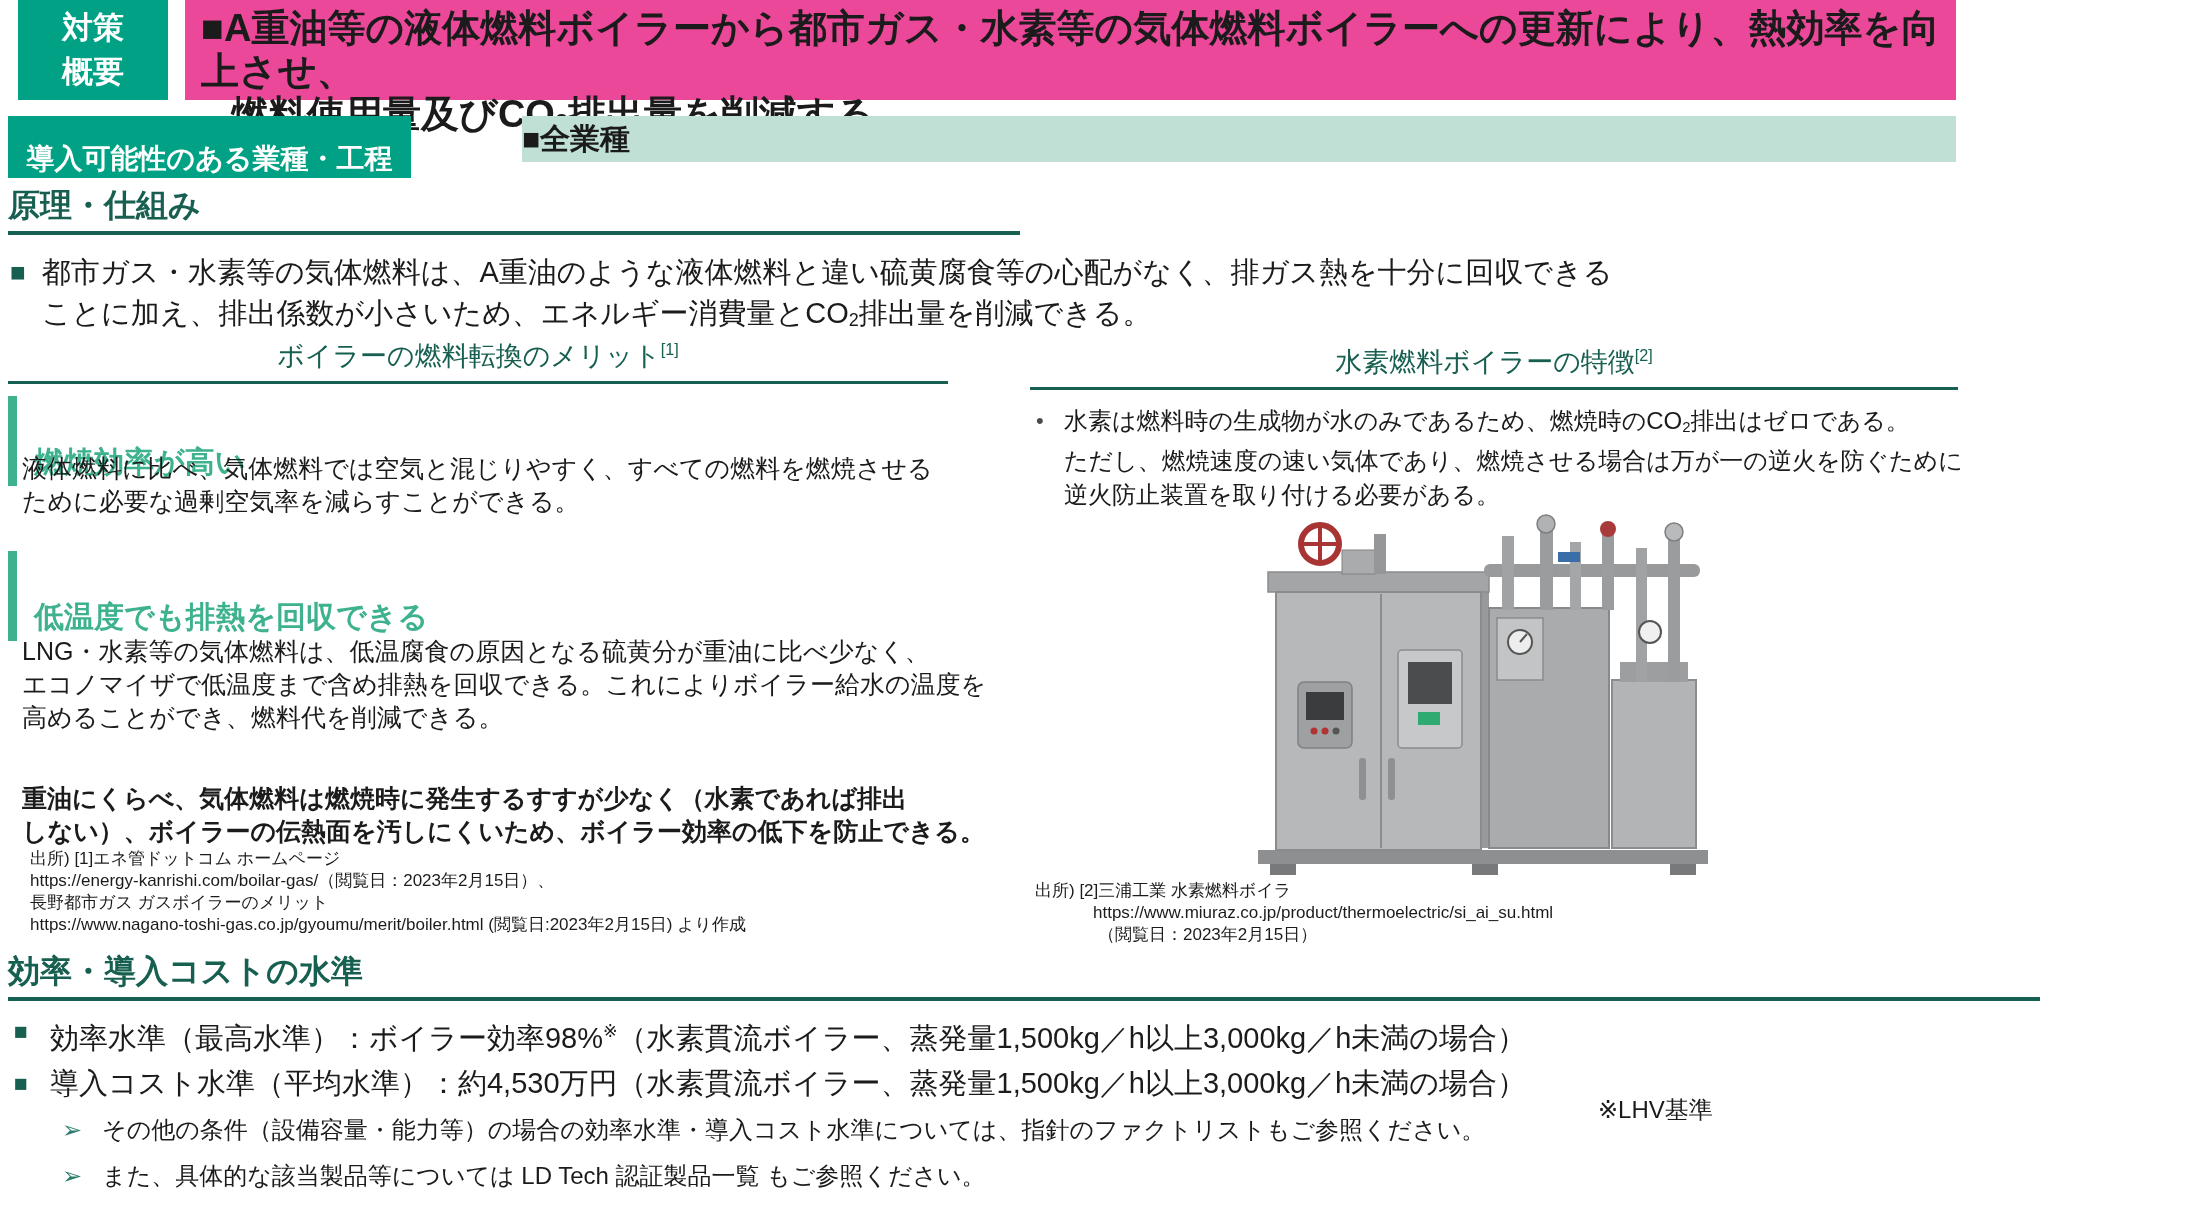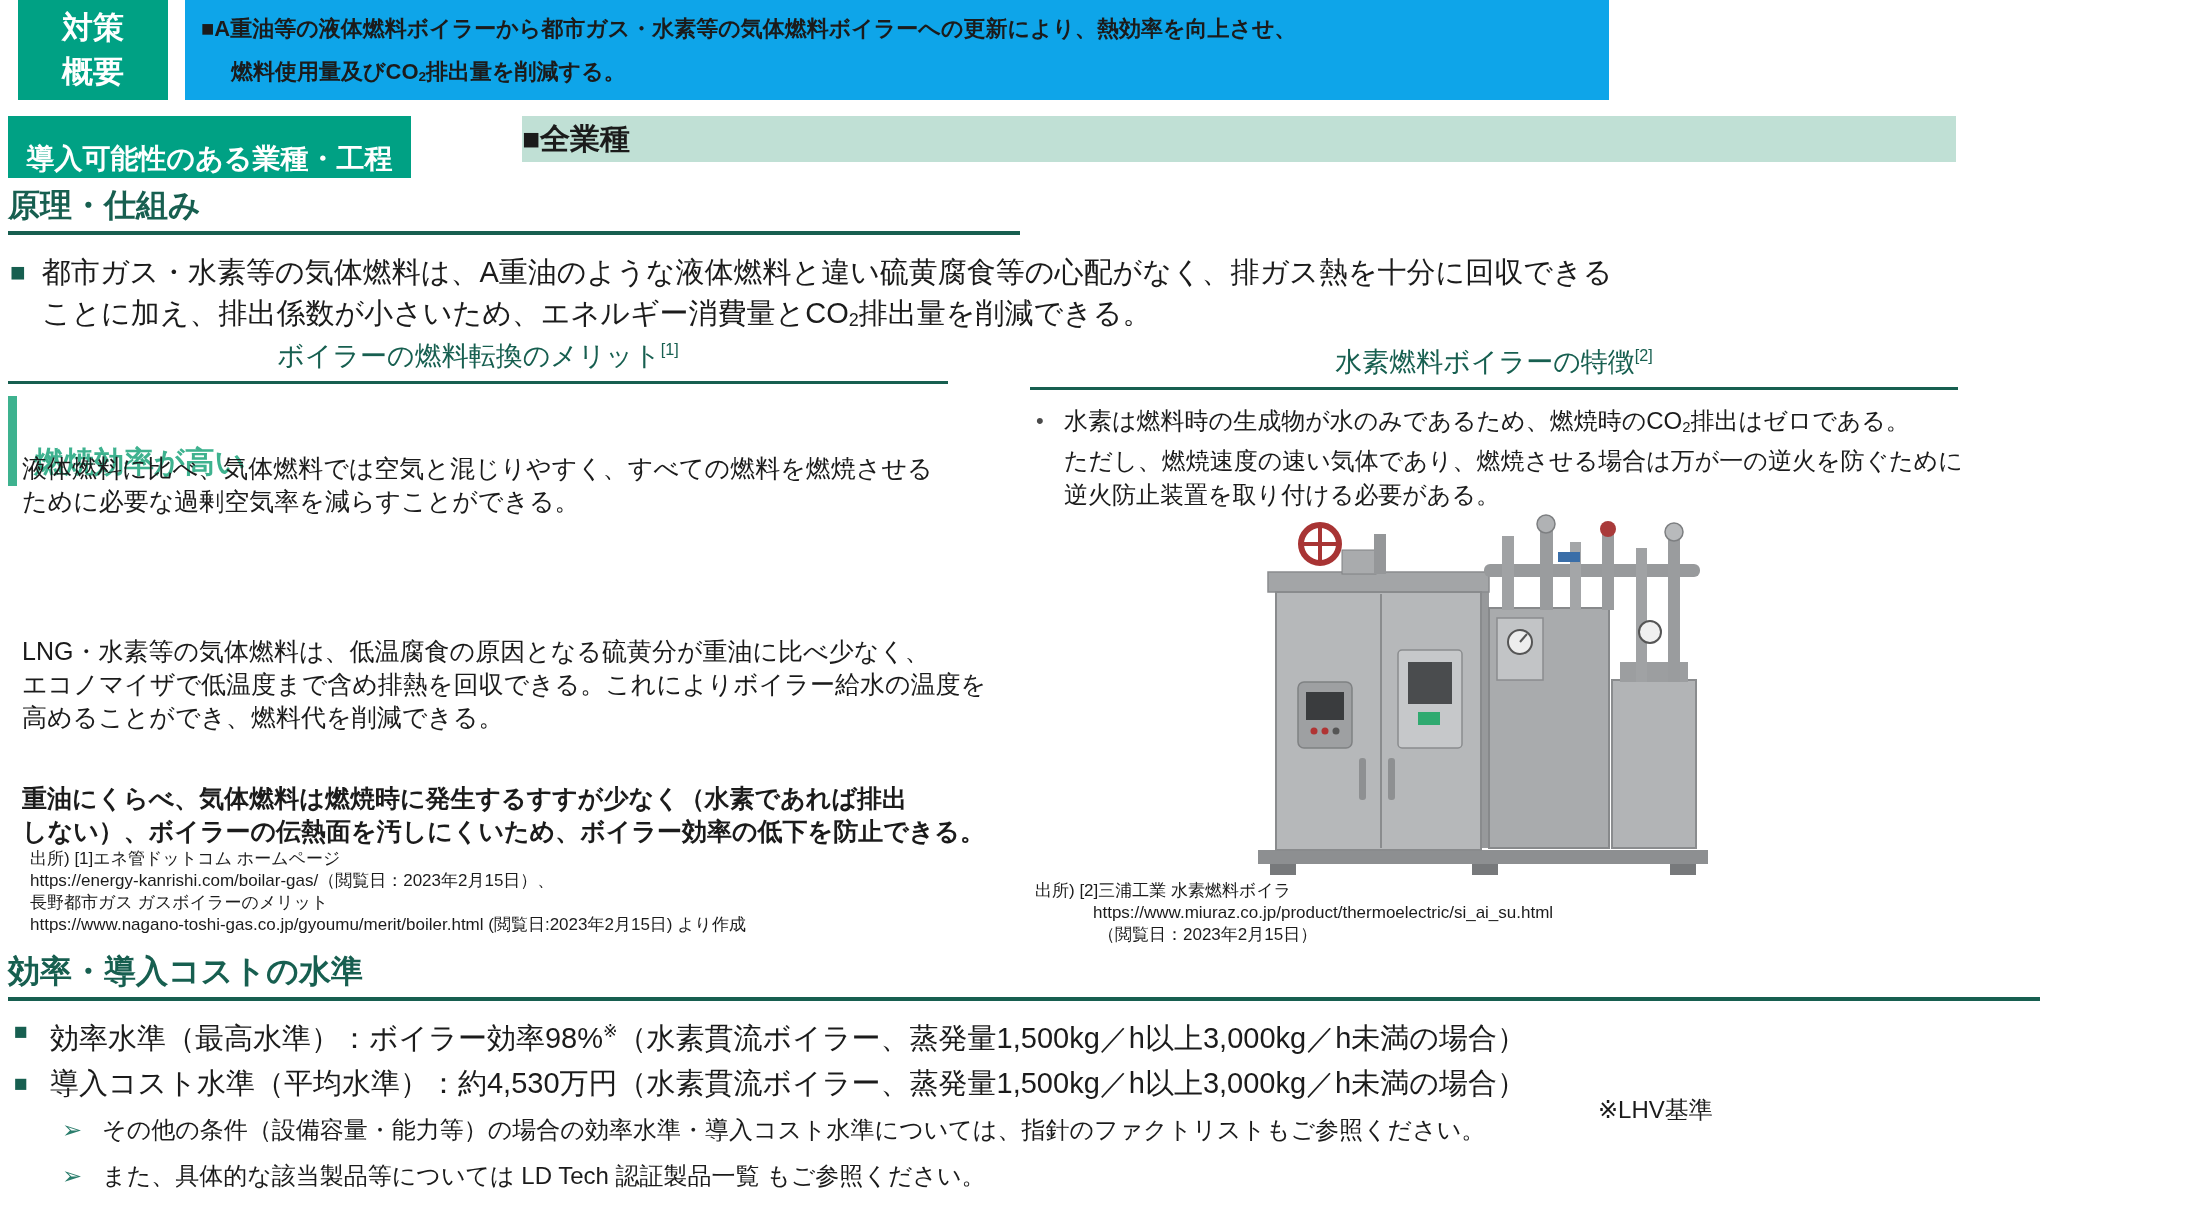--- a/index.html
+++ b/index.html
@@ -4,22 +4,22 @@
 <style>
   html,body{margin:0;padding:0;background:#ffffff;}
   .page{position:relative;width:2200px;height:1206px;background:#ffffff;overflow:hidden;
         font-family:"Liberation Sans","DejaVu Sans",sans-serif;color:#1b1b1b;}
   .abs{position:absolute;}
 
   
   .t-badge{left:18px;top:0;width:150px;height:100px;background:#00a184;color:#ffffff;
            font-weight:bold;font-size:31px;line-height:44px;display:flex;flex-direction:column;
            align-items:center;justify-content:center;}
-  .t-sum{left:185px;top:0;width:1424px;height:100px;background:#0ea5e9;font-weight:bold;
-         font-size:22px;line-height:43px;padding:7px 0 0 16px;box-sizing:border-box;}
+  .t-sum{left:185px;top:0;width:1771px;height:100px;background:#ec4899;font-weight:bold;
+         font-size:38px;line-height:43px;padding:7px 0 0 16px;box-sizing:border-box;}
   .t-sum .l2{padding-left:30px;}
   sub{font-size:0.62em;vertical-align:-0.18em;}
   sup{font-size:0.6em;vertical-align:super;}
 
   
   .ind-badge{left:8px;top:116px;width:403px;height:62px;background:#00a184;color:#ffffff;
              font-weight:bold;font-size:28px;display:flex;align-items:flex-end;justify-content:center;}
   .ind-val{left:522px;top:116px;width:1434px;height:46px;background:#c0e0d5;font-weight:bold;
            font-size:30px;display:flex;align-items:center;box-sizing:border-box;}
 
@@ -89,20 +89,24 @@
   <div class="abs col-head" style="left:1030px;top:344px;width:928px;"><span>水素燃料ボイラーの特徴</span><sup>[2]</sup></div>
   <div class="abs rule" style="left:1030px;top:387px;width:928px;height:3px;"></div>
 
   <div class="abs lsec-head" style="left:8px;top:396px;">
     <div class="gbar"></div>
     <div class="lsec-title">燃焼効率が高い</div>
   </div>
   <div class="abs lsec-body" style="left:22px;top:452px;">液体燃料に比べ、気体燃料では空気と混じりやすく、すべての燃料を燃焼させる
 ために必要な過剰空気率を減らすことができる。</div>
 
+  <div class="abs lsec-head" style="left:8px;top:551px;">
+    <div class="gbar"></div>
+    <div class="lsec-title">低温度でも排熱を回収できる</div>
+  </div>
   <div class="abs lsec-body" style="left:22px;top:607px;margin-top:28px;">LNG・水素等の気体燃料は、低温腐食の原因となる硫黄分が重油に比べ少なく、
 エコノマイザで低温度まで含め排熱を回収できる。これによりボイラー給水の温度を
 高めることができ、燃料代を削減できる。</div>
 
   <div class="abs lsec-body" style="left:22px;top:782px;font-weight:bold;">重油にくらべ、気体燃料は燃焼時に発生するすすが少なく（水素であれば排出
 しない）、ボイラーの伝熱面を汚しにくいため、ボイラー効率の低下を防止できる。</div>
 
   <div class="abs cite" style="left:30px;top:848px;">
     <div>出所) [1]エネ管ドットコム ホームページ</div>
     <div class="ind">https://energy-kanrishi.com/boilar-gas/（閲覧日：2023年2月15日）、</div>

